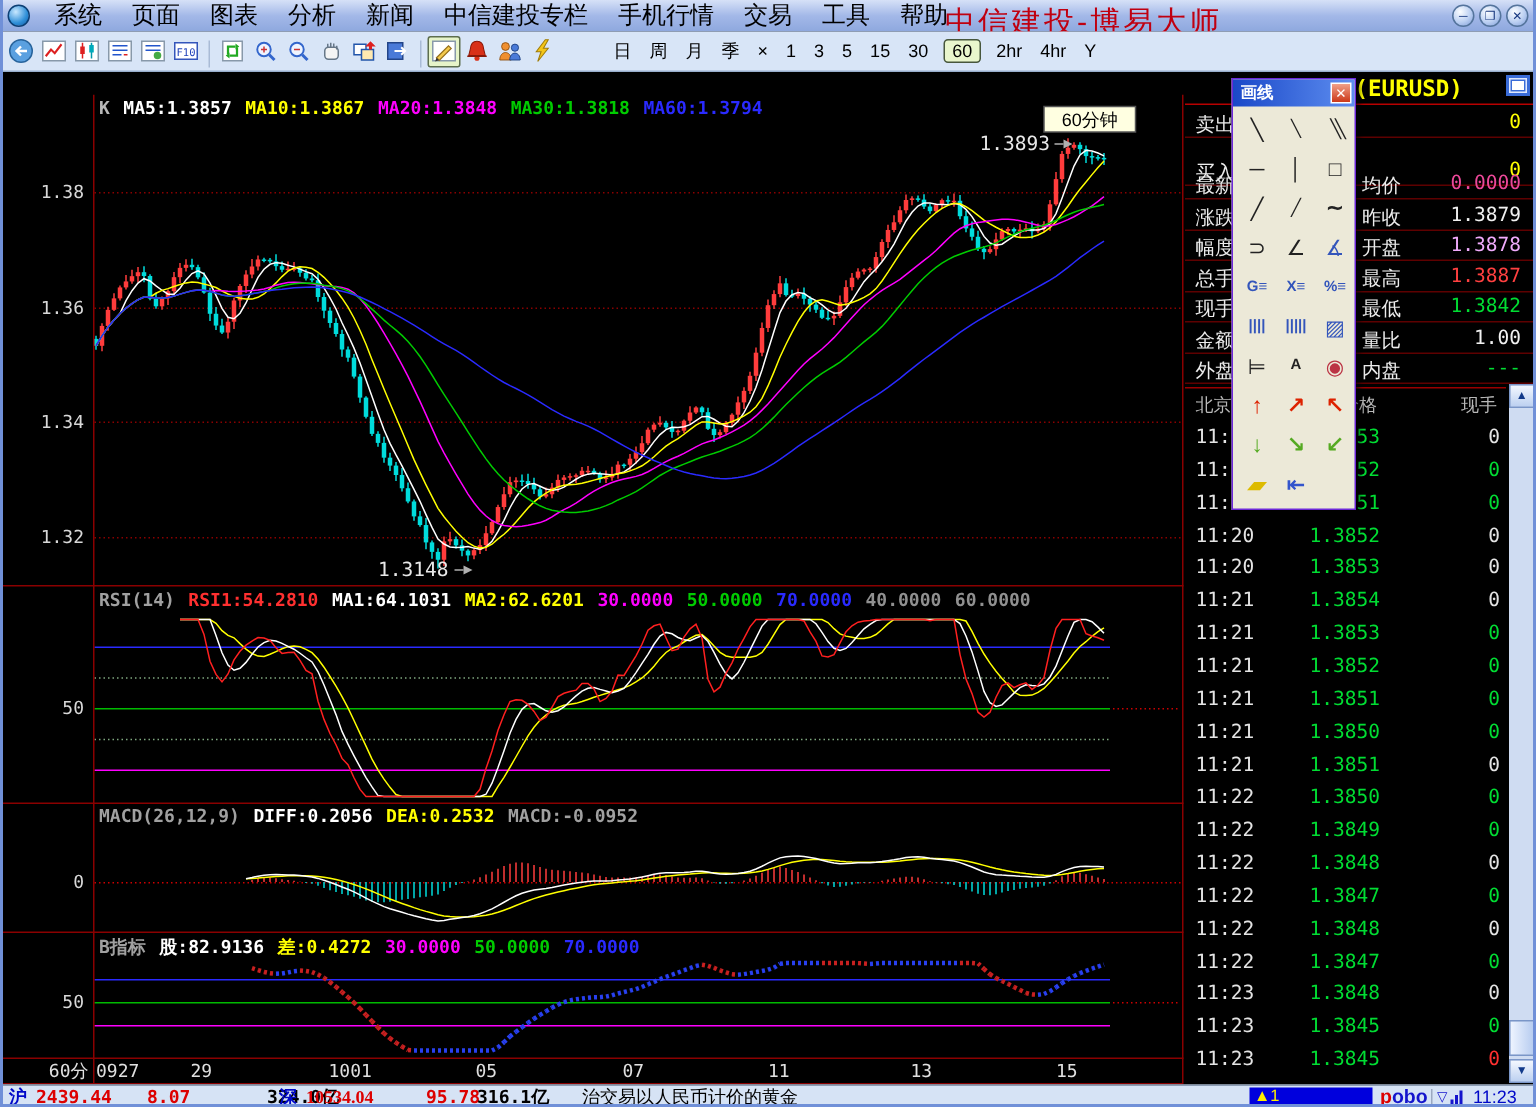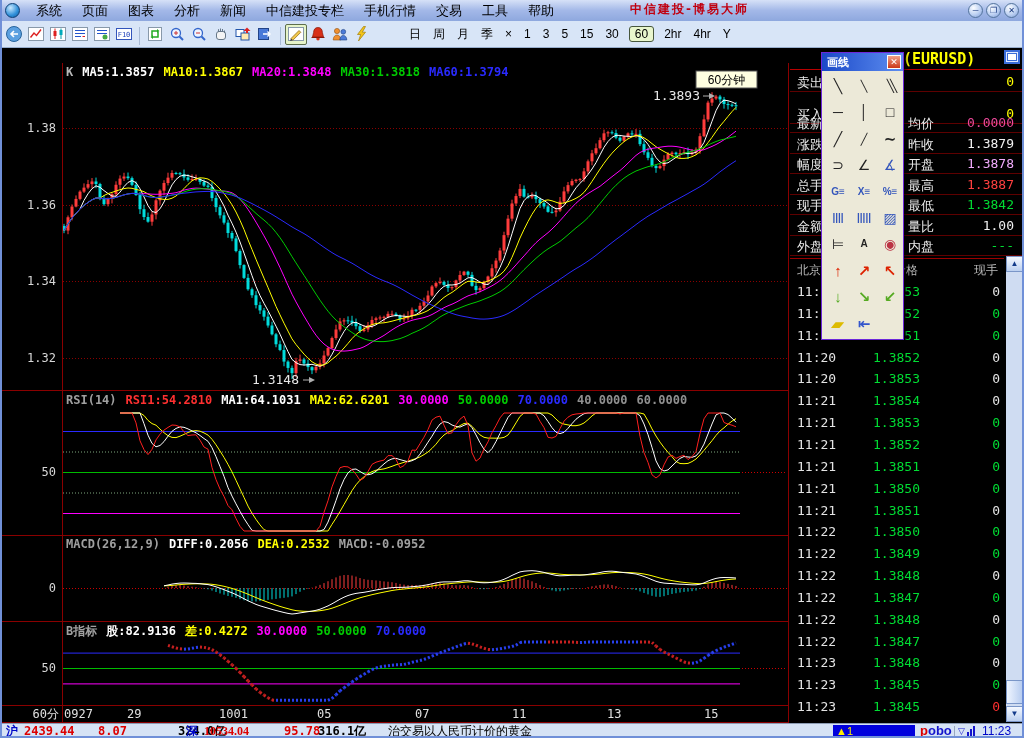--- a/index.html
+++ b/index.html
@@ -4,23 +4,23 @@
 <style>
   html,body{margin:0;padding:0;background:#444;}
   #app{position:relative;width:1024px;height:738px;background:#000;overflow:hidden;
        font-family:"Liberation Sans","DejaVu Sans",sans-serif;cursor:default;}
   
   #titlebar{position:absolute;left:0;top:0;width:1024px;height:21px;
     background:linear-gradient(#d6e1f7,#a3b8e8 50%,#8ea8de);display:flex;align-items:center;}
   #appicon{width:13px;height:13px;border-radius:50%;flex:0 0 auto;
     background:radial-gradient(circle at 35% 30%,#c8e8ff,#2f8fd8 60%,#145a9e);
     border:1px solid #0c3f74;margin:0 6px 0 5px;}
-  .menu-item{font-size:13px;color:#000;padding:0 10px;line-height:20px;white-space:nowrap;}
+  .menu-item{font-size:16px;color:#000;padding:0 10px;line-height:20px;white-space:nowrap;}
   #wintitle{position:absolute;left:630px;top:1px;font-family:"DejaVu Serif","Liberation Serif",serif;
-    font-weight:bold;font-size:12px;color:#c00010;letter-spacing:2px;}
+    font-weight:normal;font-size:20px;color:#c00010;letter-spacing:2px;}
   #winbtns{position:absolute;right:5px;top:3px;display:flex;gap:3px;}
   .winbtn{width:15px;height:15px;border-radius:50%;font-size:8px;line-height:14px;text-align:center;
     background:radial-gradient(circle at 35% 30%,#fbfdff,#bcd0f2 55%,#7e9cd8);
     border:1px solid #54749c;color:#16367e;box-sizing:border-box;}
   
   #toolbar{position:absolute;left:0;top:21px;width:1024px;height:27px;background:#d8e5f7;
     border-bottom:1px solid #98aecd;display:flex;align-items:center;padding-left:3px;box-sizing:border-box;}
   .tbtn{width:22px;height:21px;display:flex;align-items:center;justify-content:center;}
   .tbtn.active{background:#e6f4c9;border:1px solid #5d6e4e;border-radius:2px;box-sizing:border-box;}
   .tsep{width:1px;height:18px;background:#a9bbd6;margin:0 4px;}

